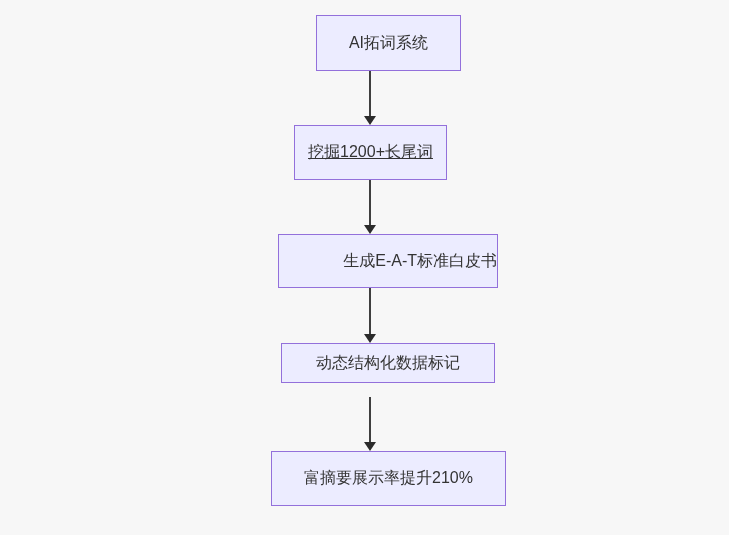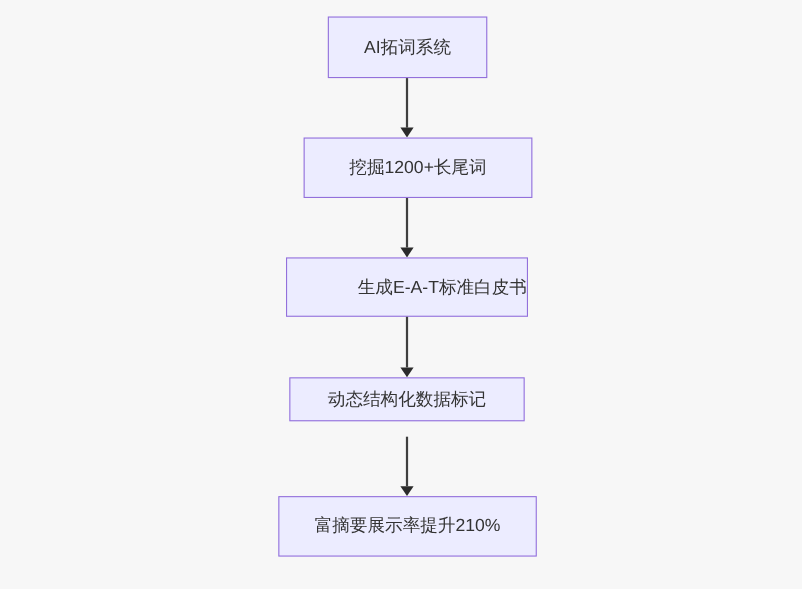--- a/index.html
+++ b/index.html
@@ -26,20 +26,21 @@
     box-sizing: border-box;
     background: #ECECFF;
     border: 1.5px solid #9370DB;
     color: #333333;
     font-size: 16px;
     display: flex;
     align-items: center;
     justify-content: center;
     text-align: center;
     white-space: nowrap;
+    margin-left: 18px;
   }
   .arrow {
     position: absolute;
     left: 364px;
     width: 12px;
     display: flex;
     flex-direction: column;
     align-items: center;
   }
   .arrow-line {
@@ -49,21 +50,21 @@
   }
   .arrow-head {
     width: 0;
     height: 0;
     border-left: 6px solid transparent;
     border-right: 6px solid transparent;
     border-top: 9px solid #2b2b2b;
   }
   
   #node-0 { left: 298px; top: 15px;  width: 145px; height: 56px; }
-  #node-1 { left: 276px; top: 125px; width: 208px; height: 55px; }
+  #node-1 { left: 276px; top: 125px; width: 153px; height: 55px; text-decoration: underline; }
   #node-2 { left: 260px; top: 234px; width: 220px; height: 54px; justify-content: flex-end; }
   #node-3 { left: 263px; top: 343px; width: 214px; height: 40px; }
   #node-4 { left: 253px; top: 451px; width: 235px; height: 55px; }
   
   #arrow-0 { top: 71px;  height: 54px; }
   #arrow-1 { top: 180px; height: 54px; }
   #arrow-2 { top: 288px; height: 55px; }
   #arrow-3 { top: 397px; height: 54px; }
 </style>
 </head>

